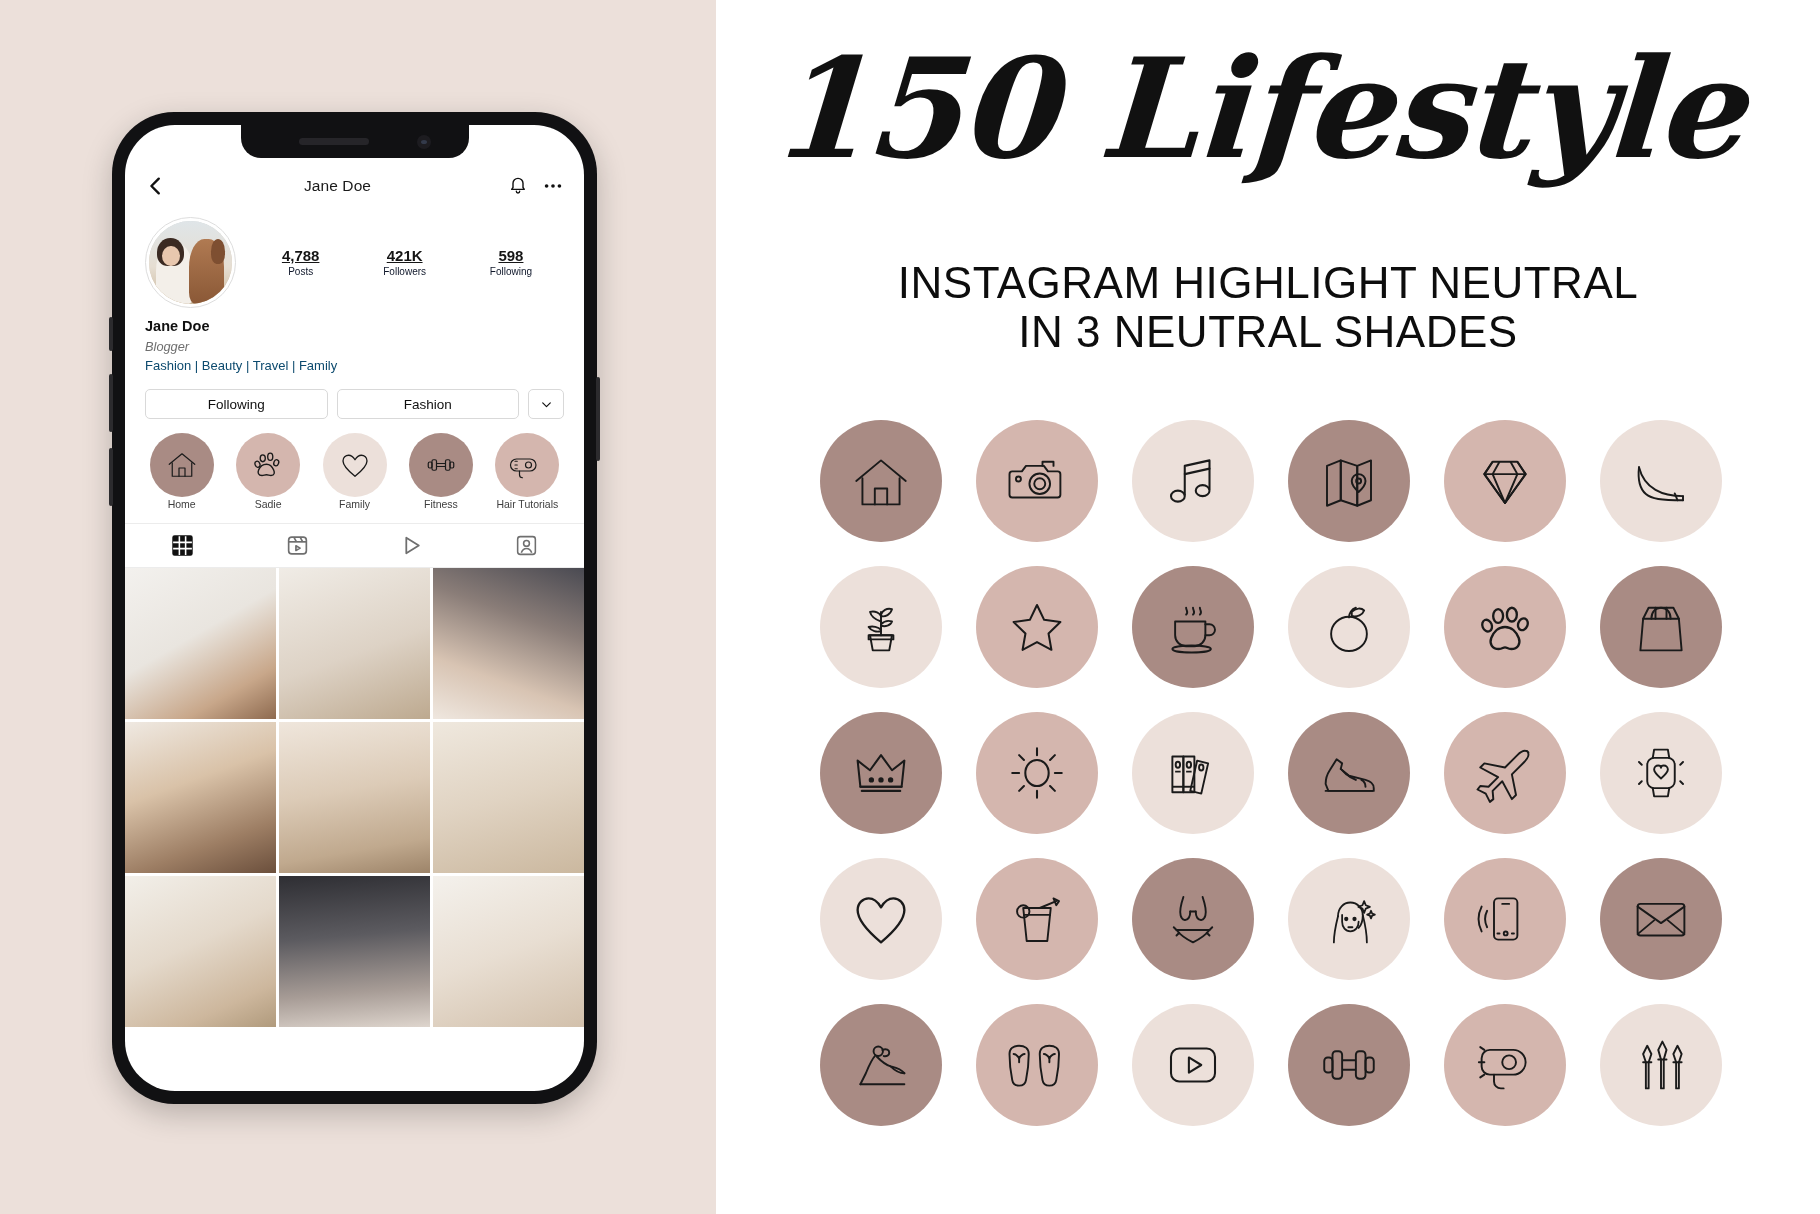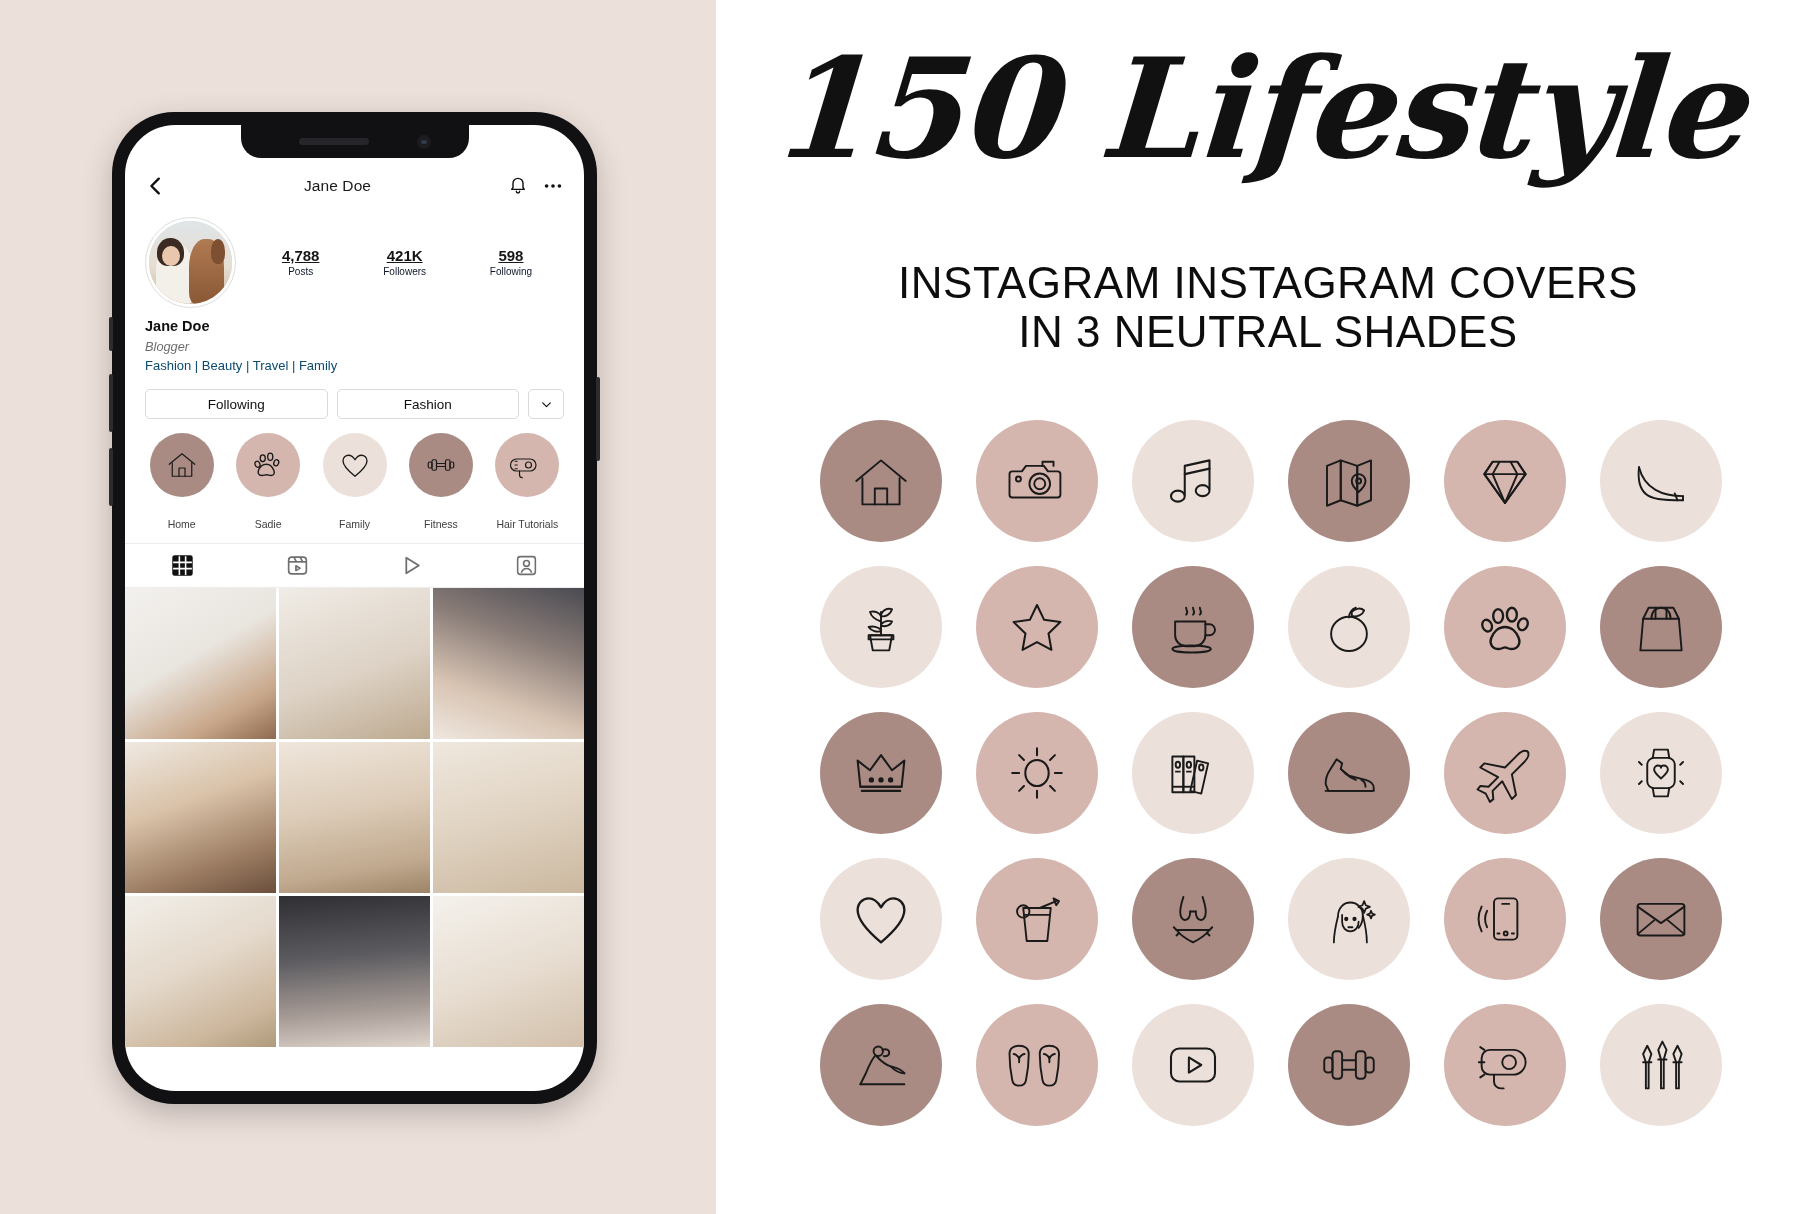--- a/index.html
+++ b/index.html
@@ -133,21 +133,21 @@
   }
 
   
   .hl-row { display: flex; padding: 14px 17px 0 17px; gap: 7px; }
   .hl-item { flex: 1; display: flex; flex-direction: column; align-items: center; cursor: pointer; }
   .hl-circ {
     width: 64px; height: 64px; border-radius: 50%;
     display: flex; align-items: center; justify-content: center;
   }
   .hl-circ svg { width: 36px; height: 36px; }
-  .hl-lbl { font-size: 10.5px; color: #3e3e3e; margin-top: 21px; white-space: nowrap; text-align: center; }
+  .hl-lbl { font-size: 10.5px; color: #3e3e3e; margin-top: 1px; white-space: nowrap; text-align: center; }
 
   
   .tabbar {
     display: flex; margin-top: 13px;
     border-top: 1px solid #ececec; border-bottom: 1px solid #ececec;
     height: 45px; align-items: center;
   }
   .tab { flex: 1; display: flex; align-items: center; justify-content: center; cursor: pointer; }
   .tab svg { width: 25px; height: 25px; }
 
@@ -383,21 +383,21 @@
         <div class="cell">
             <div class="cc" style="background:linear-gradient(160deg,#f4f1ec 0%,#e8ded2 50%,#d2c0ab 100%)"></div>
           </div>
       </div>
     </div>
   </div>
 
   <div class="right-panel">
     <div class="headline">150 Lifestyle</div>
     <div class="subhead">
-      <div>INSTAGRAM INSTAGRAM COVERS</div>
+      <div>INSTAGRAM HIGHLIGHT NEUTRAL</div>
       <div>IN 3 NEUTRAL SHADES</div>
     </div>
 
     <div class="icongrid">
 
       <div class="ic-cell">
           <div class="ic-circ" style="background:#a98b84">
         <svg viewBox="0 0 48 48" fill="none" stroke="#1a1a1a" stroke-width="1.4" stroke-linejoin="round" stroke-linecap="round">
               <path d="M6 24 24 9l18 15"></path>
               <path d="M10.5 22v19h27V22"></path>

